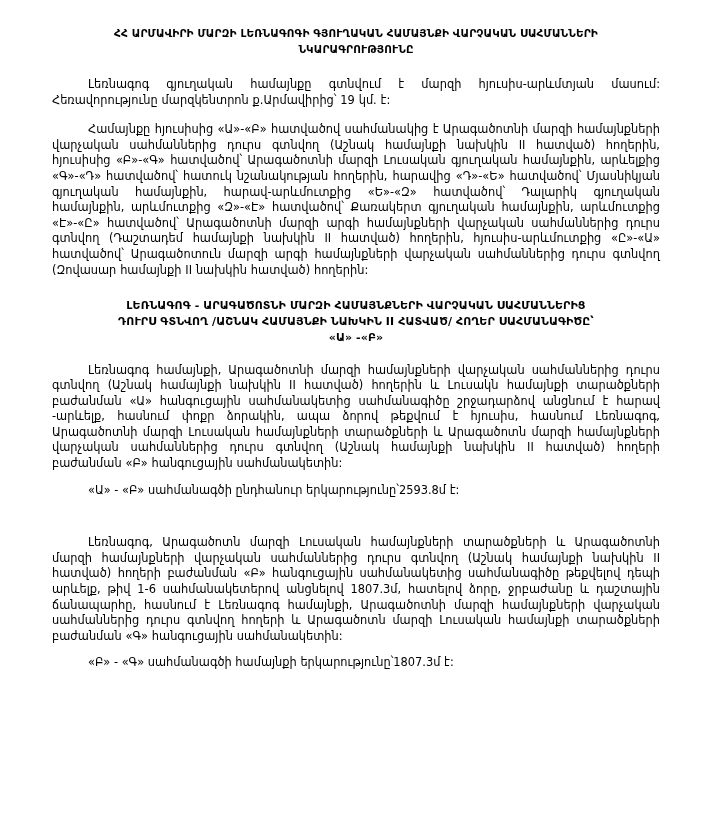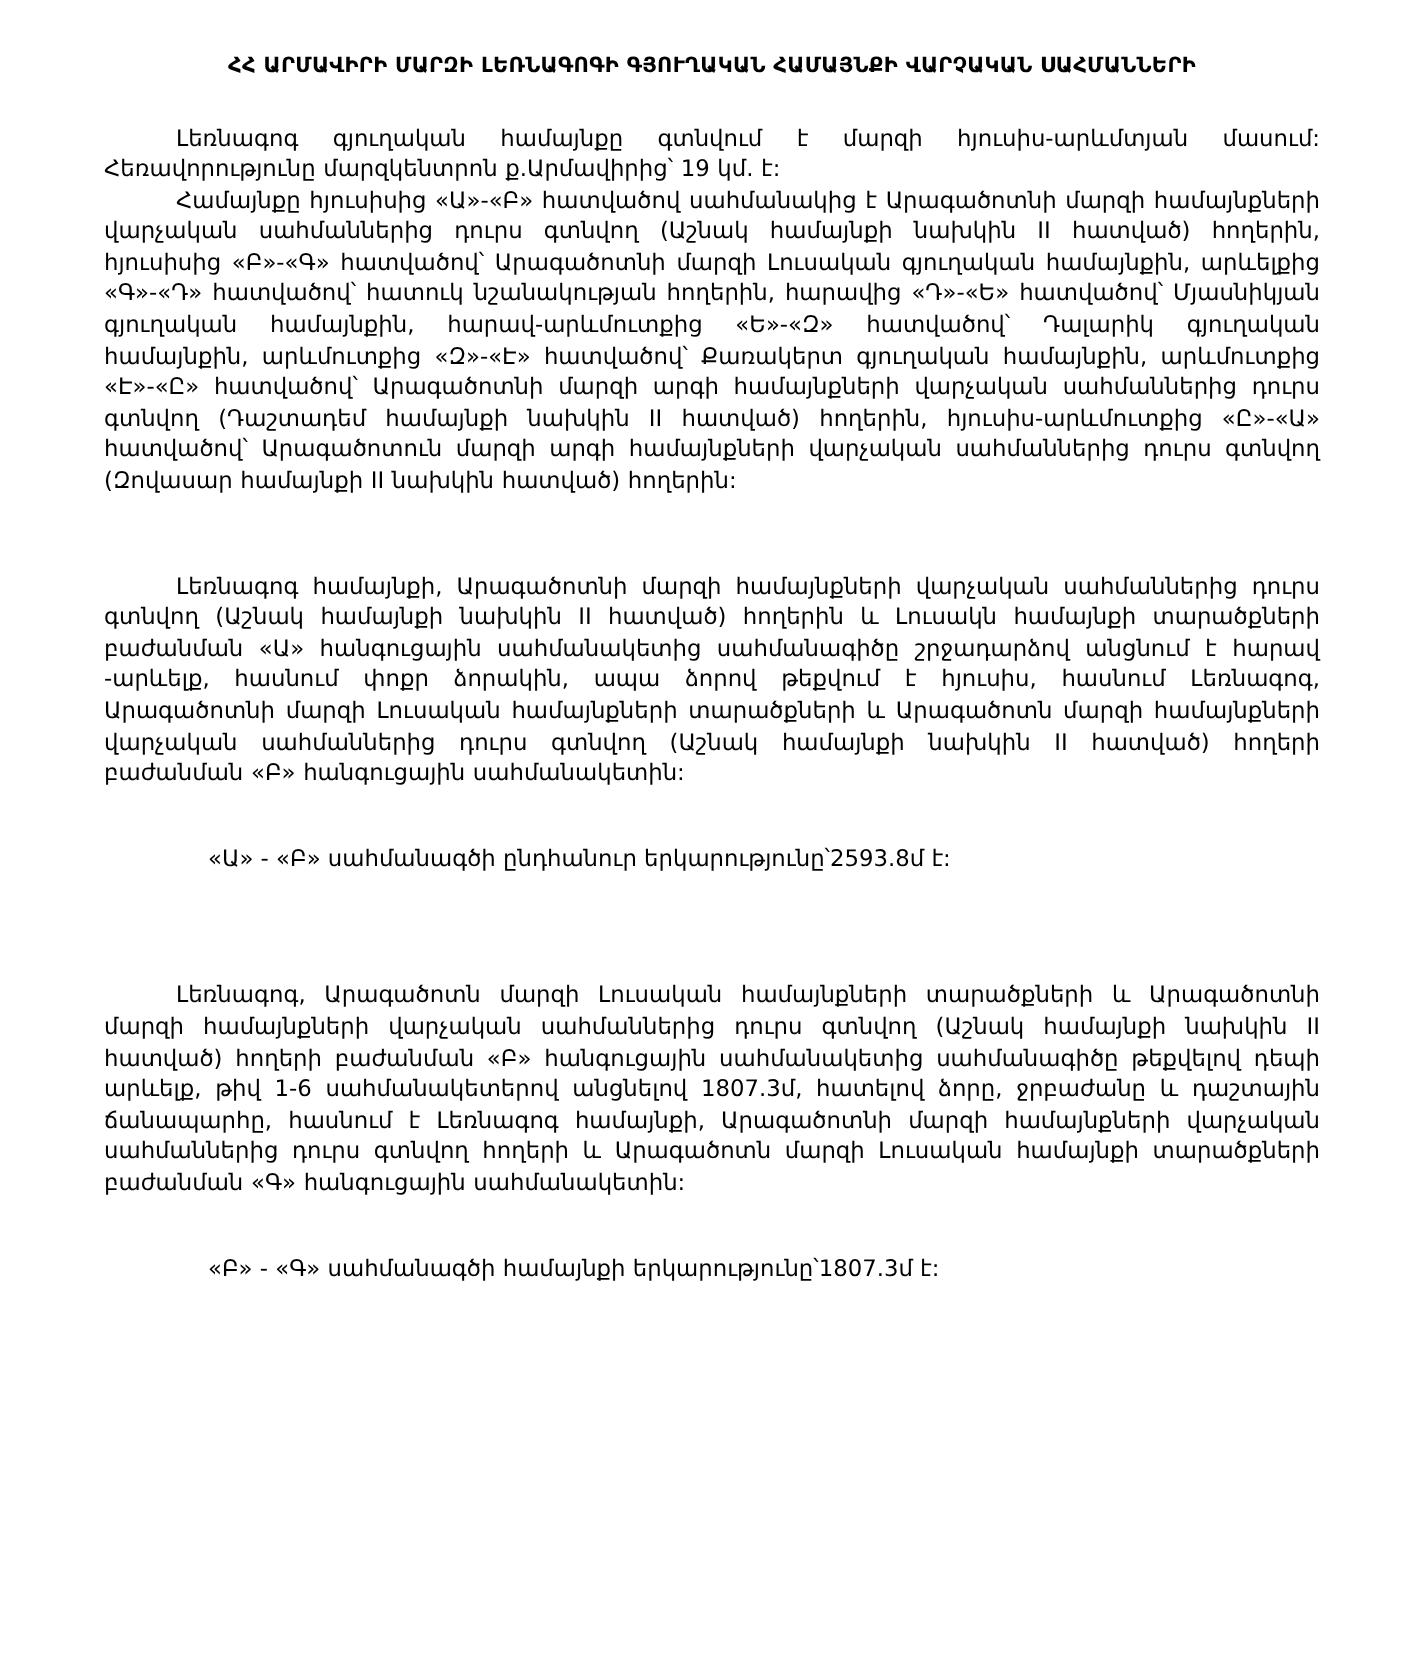--- a/index.html
+++ b/index.html
@@ -33,61 +33,67 @@
   .para {
     font-size: 11.4px;
     line-height: 15.6px;
     text-align: justify;
     text-justify: inter-word;
     margin: 0;
     text-indent: 36px;
     word-spacing: 0.2px;
   }
   .para + .para {
-    margin-top: 0;
+    margin-top: 14px;
   }
   .gap-sm { height: 11px; }
   .gap-md { height: 17px; }
   .gap-lg { height: 20px; }
   .section-heading {
     text-align: center;
     font-size: 11px;
     font-weight: bold;
     line-height: 15.8px;
     letter-spacing: 0.1px;
     margin: 0;
     padding: 0 2px;
   }
   .section-heading .hl-line {
     display: block;
   }
   .measure-line {
     font-size: 11.4px;
     line-height: 15.6px;
-    margin: 16px;
+    margin: 0;
     text-indent: 36px;
     text-align: left;
   }
   .block { display: block; }
 </style>
 </head>
 <body>
 
 <div class="page">
 
   <div class="doc-title">
     <span class="block">ՀՀ ԱՐՄԱՎԻՐԻ ՄԱՐԶԻ ԼԵՌՆԱԳՈԳԻ ԳՅՈՒՂԱԿԱՆ ՀԱՄԱՅՆՔԻ ՎԱՐՉԱԿԱՆ ՍԱՀՄԱՆՆԵՐԻ</span>
+    <span class="block">ՆԿԱՐԱԳՐՈՒԹՅՈՒՆԸ</span>
   </div>
 
   <p class="para">Լեռնագոգ գյուղական համայնքը գտնվում է մարզի հյուսիս-արևմտյան մասում: Հեռավորությունը մարզկենտրոն ք.Արմավիրից՝ 19 կմ. է:</p>
 
   <p class="para">Համայնքը հյուսիսից «Ա»-«Բ» հատվածով սահմանակից է Արագածոտնի մարզի համայնքների վարչական սահմաններից դուրս գտնվող (Աշնակ համայնքի նախկին II հատված) հողերին, հյուսիսից «Բ»-«Գ» հատվածով՝ Արագածոտնի մարզի Լուսական գյուղական համայնքին, արևելքից «Գ»-«Դ» հատվածով՝ հատուկ նշանակության հողերին, հարավից «Դ»-«Ե» հատվածով՝ Մյասնիկյան գյուղական համայնքին, հարավ-արևմուտքից «Ե»-«Զ» հատվածով՝ Դալարիկ գյուղական համայնքին, արևմուտքից «Զ»-«Է» հատվածով՝ Քառակերտ գյուղական համայնքին, արևմուտքից «Է»-«Ը» հատվածով՝ Արագածոտնի մարզի արգի համայնքների վարչական սահմաններից դուրս գտնվող (Դաշտադեմ համայնքի նախկին II հատված) հողերին, հյուսիս-արևմուտքից «Ը»-«Ա» հատվածով՝ Արագածոտուն մարզի արգի համայնքների վարչական սահմաններից դուրս գտնվող (Զովասար համայնքի II նախկին հատված) հողերին:</p>
 
   <div class="gap-lg"></div>
 
+  <div class="section-heading">
+    <span class="hl-line">ԼԵՌՆԱԳՈԳ  - ԱՐԱԳԱԾՈՏՆԻ ՄԱՐԶԻ ՀԱՄԱՅՆՔՆԵՐԻ ՎԱՐՉԱԿԱՆ ՍԱՀՄԱՆՆԵՐԻՑ</span>
+    <span class="hl-line">ԴՈՒՐՍ ԳՏՆՎՈՂ /ԱՇՆԱԿ ՀԱՄԱՅՆՔԻ ՆԱԽԿԻՆ II ՀԱՏՎԱԾ/ ՀՈՂԵՐ ՍԱՀՄԱՆԱԳԻԾԸ՝</span>
+    <span class="hl-line">«Ա» -«Բ»</span>
+  </div>
 
   <div class="gap-md"></div>
 
   <p class="para">Լեռնագոգ համայնքի, Արագածոտնի մարզի համայնքների վարչական սահմաններից դուրս գտնվող (Աշնակ համայնքի նախկին II հատված) հողերին և Լուսակն համայնքի տարածքների բաժանման «Ա» հանգուցային սահմանակետից սահմանագիծը շրջադարձով անցնում է հարավ -արևելք, հասնում փոքր ձորակին, ապա ձորով թեքվում է հյուսիս, հասնում Լեռնագոգ, Արագածոտնի մարզի Լուսական համայնքների տարածքների և Արագածոտն մարզի համայնքների վարչական սահմաններից դուրս գտնվող (Աշնակ համայնքի նախկին II հատված) հողերի բաժանման «Բ» հանգուցային սահմանակետին:</p>
 
   <div class="gap-sm"></div>
 
   <p class="measure-line">«Ա» - «Բ»  սահմանագծի ընդհանուր երկարությունը՝2593.8մ է:</p>
 
   <div class="gap-lg"></div>

